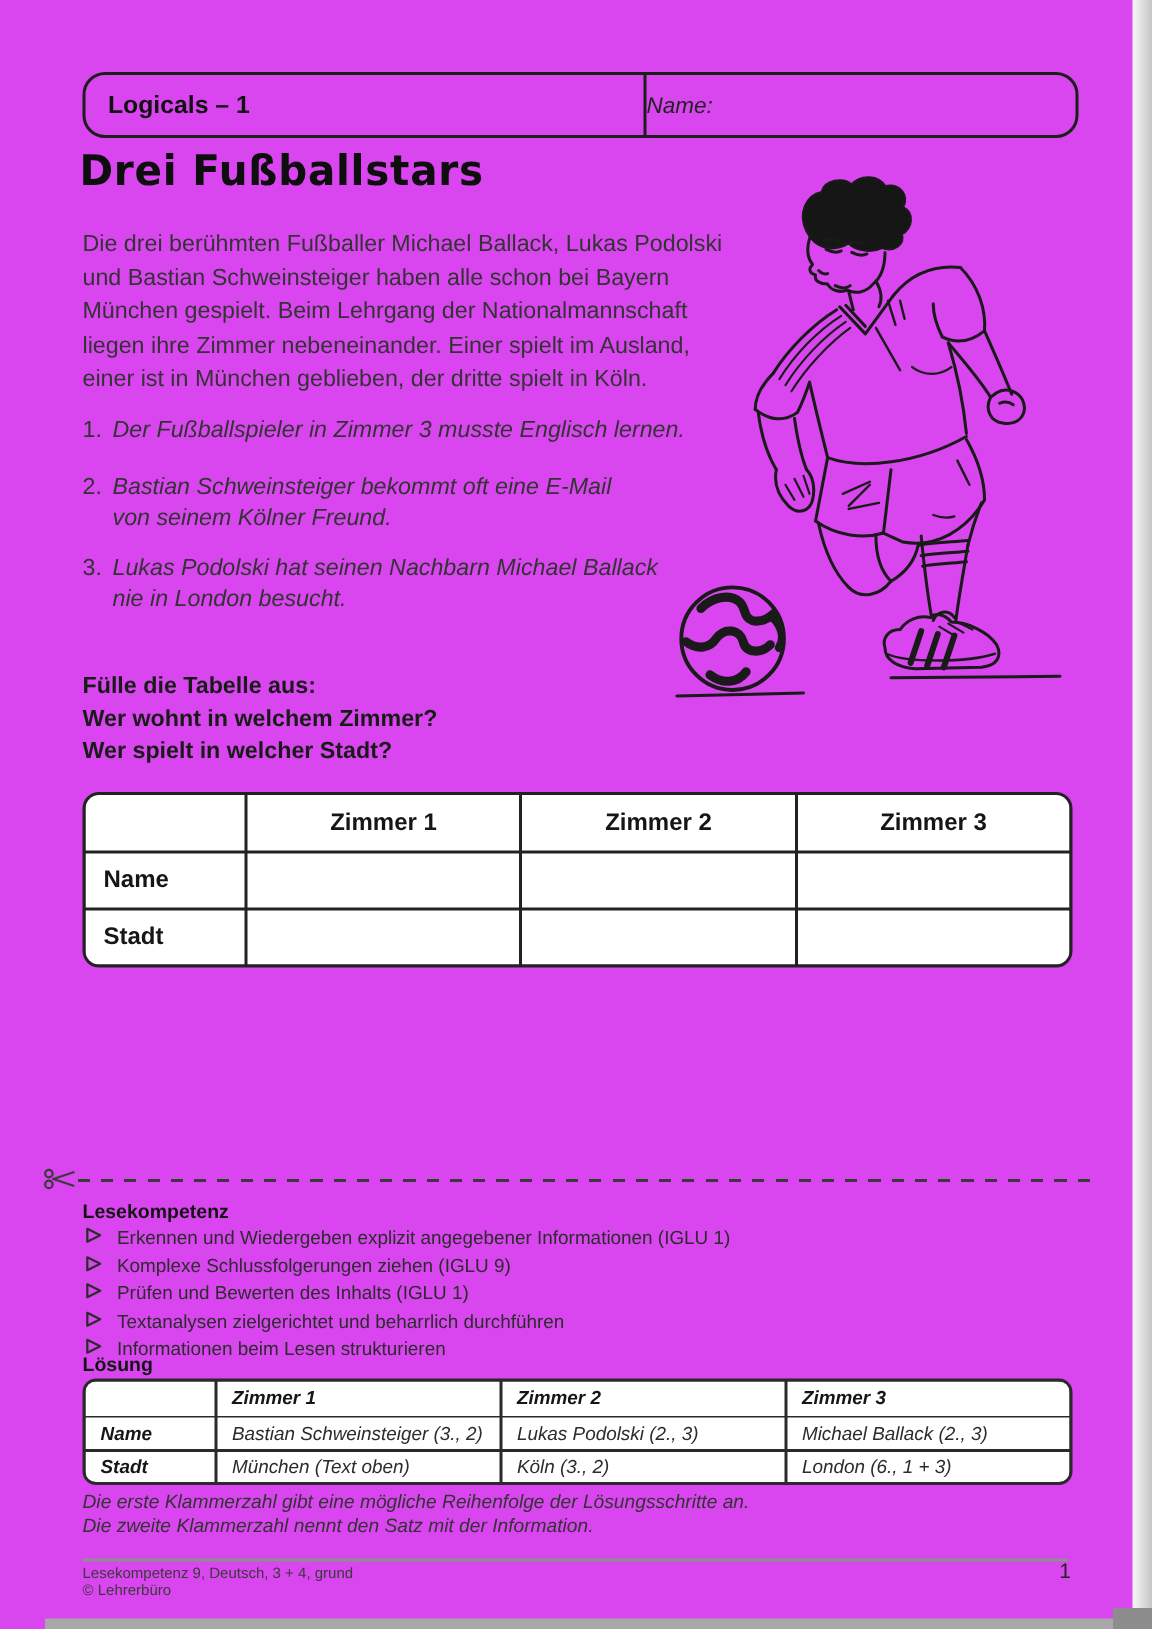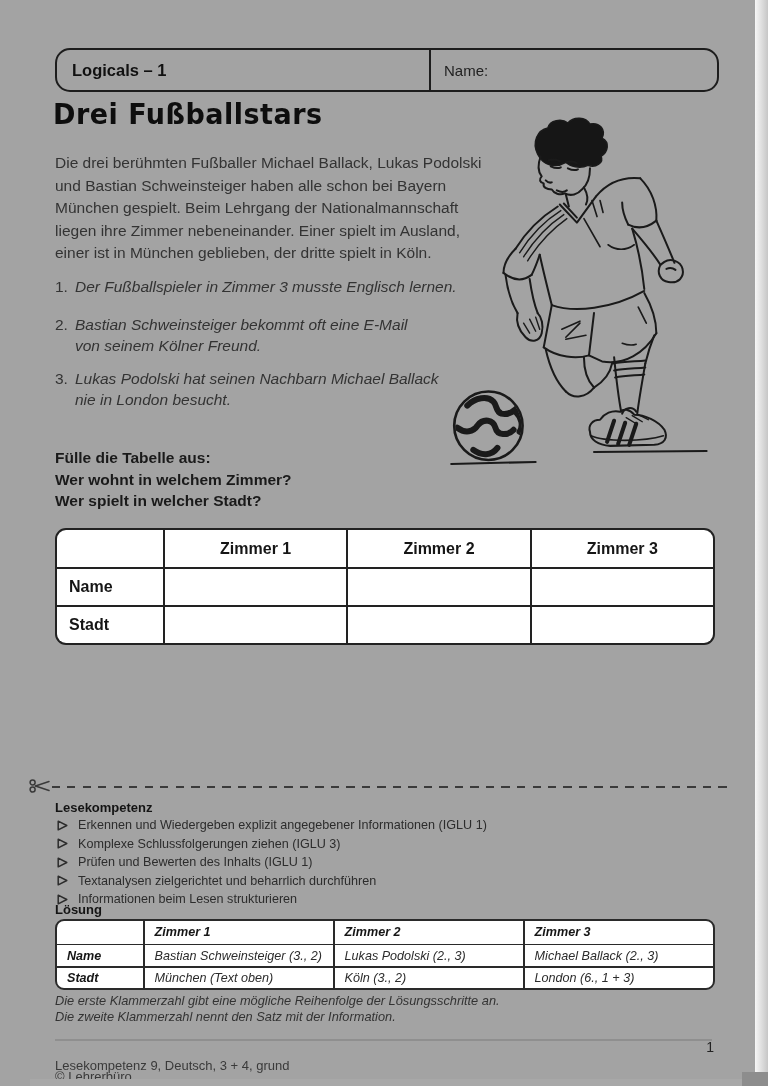--- a/index.html
+++ b/index.html
@@ -1,32 +1,32 @@
 <!DOCTYPE html>
 <html><head>
 <meta charset="utf-8">
 <style>
   html,body{margin:0;padding:0;background:#e8e8e8;}
   .page{
-    position:relative;width:768px;height:1086px;background:#a3a3a3;
+    position:relative;width:768px;height:1086px;background:#d946ef;
     font-family:"Liberation Sans","DejaVu Sans",sans-serif;color:#2e2e2e;
     overflow:hidden;margin:0 auto;
   }
   
   .edge-right{position:absolute;right:0;top:0;width:13px;height:100%;
     background:linear-gradient(90deg,#f7f7f7,#c6c6c6);}
   .edge-bottom{position:absolute;left:30px;bottom:0;width:738px;height:7px;background:#a8a8a8;}
   .edge-corner{position:absolute;right:0;bottom:0;width:26px;height:14px;background:#8d8d8d;}
 
   
   .header-box{position:absolute;left:55px;top:48px;width:660px;height:40px;
     border:2.5px solid #1d1d1d;border-radius:15px;display:flex;align-items:center;}
   .header-title{font-weight:bold;font-size:16.5px;color:#111;padding-left:15px;width:357px;}
   .header-divider{width:2px;height:100%;background:#1d1d1d;}
-  .header-name{font-size:15px;color:#222;padding-left:13px;}
+  .header-name{font-size:15px;color:#222;font-style:italic;}
   .header-name-field{flex:1;height:100%;}
 
   .doc-title{position:absolute;left:53px;top:99px;font-family:"DejaVu Sans","Liberation Sans",sans-serif;
     font-weight:800;font-size:27px;color:#0e0e0e;letter-spacing:.5px;transform:scaleY(1.04);}
 
   .intro{position:absolute;left:55px;top:152px;width:480px;font-size:15.5px;line-height:22.5px;
     white-space:pre-line;color:#333;}
 
   .clue{position:absolute;left:55px;display:flex;font-size:15.5px;line-height:21px;color:#333;}
   .clue-num{width:20px;flex:0 0 20px;}
@@ -47,37 +47,37 @@
   
   .illustration{position:absolute;left:443px;top:116px;width:302px;height:352px;}
 
   
   .cut-line{position:absolute;left:52px;top:786px;width:680px;height:2.2px;
     background:repeating-linear-gradient(90deg,#3a3a3a 0 8px,transparent 8px 15.5px);}
   .scissors{position:absolute;left:29px;top:778px;}
 
   .lk-heading{position:absolute;left:55px;top:800px;font-size:13px;font-weight:bold;color:#141414;}
   .lk-list{position:absolute;left:57px;top:818px;display:flex;flex-direction:column;gap:4.6px;}
-  .lk-item{display:flex;align-items:center;font-size:12.6px;color:#2c2c2c;}
+  .lk-item{display:flex;font-size:12.6px;color:#2c2c2c;}
   .lk-item svg{margin-right:10px;flex:0 0 auto;}
 
   .sol-heading{position:absolute;left:55px;top:902px;font-size:13px;font-weight:bold;
     color:#141414;}
   .sol-table{position:absolute;left:55px;top:919px;width:660px;box-sizing:border-box;
     border:2px solid #2a2a2a;border-radius:9px;overflow:hidden;background:#2a2a2a;
     display:grid;grid-template-columns:86px 1fr 1fr 1fr;grid-template-rows:22.5px 21px 20.5px;gap:1.6px;
     font-style:italic;font-size:12.6px;}
   .sol-table>div{background:#fff;display:flex;align-items:center;padding-left:10px;color:#2c2c2c;}
   .sol-table .th,.sol-table .rl{font-weight:bold;color:#161616;}
 
   .sol-notes{position:absolute;left:55px;top:993px;font-style:italic;font-size:12.8px;
     line-height:15.8px;white-space:pre-line;color:#333;}
 
   .footer-rule{position:absolute;left:55px;top:1039px;width:657px;height:1.6px;background:#8f8f8f;}
-  .footer-left{position:absolute;left:55px;top:1045px;font-size:13px;line-height:10.6px;color:#3a3a3a;margin-top:16px;}
+  .footer-left{position:absolute;left:55px;top:1045px;font-size:10px;line-height:10.6px;color:#3a3a3a;}
   .page-number{position:absolute;left:698px;top:1039px;width:16px;text-align:right;
     font-size:14px;color:#222;}
 </style>
 </head>
 <body>
 
 <div class="page">
 
   <div class="header-box">
     <div class="header-title">Logicals – 1</div>
@@ -246,21 +246,21 @@
     <div class="lk-item">
       <svg width="11" height="11" viewBox="0 0 11 11">
           <path d="M1.2,1.2 L9.8,5.5 L1.2,9.8 Z" fill="none" stroke="#2c2c2c" stroke-width="1.5" stroke-linejoin="round"></path>
         </svg>
       <span>Erkennen und Wiedergeben explizit angegebener Informationen (IGLU 1)</span>
     </div>
     <div class="lk-item">
       <svg width="11" height="11" viewBox="0 0 11 11">
           <path d="M1.2,1.2 L9.8,5.5 L1.2,9.8 Z" fill="none" stroke="#2c2c2c" stroke-width="1.5" stroke-linejoin="round"></path>
         </svg>
-      <span>Komplexe Schlussfolgerungen ziehen (IGLU 3)</span>
+      <span>Komplexe Schlussfolgerungen ziehen (IGLU 9)</span>
     </div>
     <div class="lk-item">
       <svg width="11" height="11" viewBox="0 0 11 11">
           <path d="M1.2,1.2 L9.8,5.5 L1.2,9.8 Z" fill="none" stroke="#2c2c2c" stroke-width="1.5" stroke-linejoin="round"></path>
         </svg>
       <span>Prüfen und Bewerten des Inhalts (IGLU 1)</span>
     </div>
     <div class="lk-item">
       <svg width="11" height="11" viewBox="0 0 11 11">
           <path d="M1.2,1.2 L9.8,5.5 L1.2,9.8 Z" fill="none" stroke="#2c2c2c" stroke-width="1.5" stroke-linejoin="round"></path>

